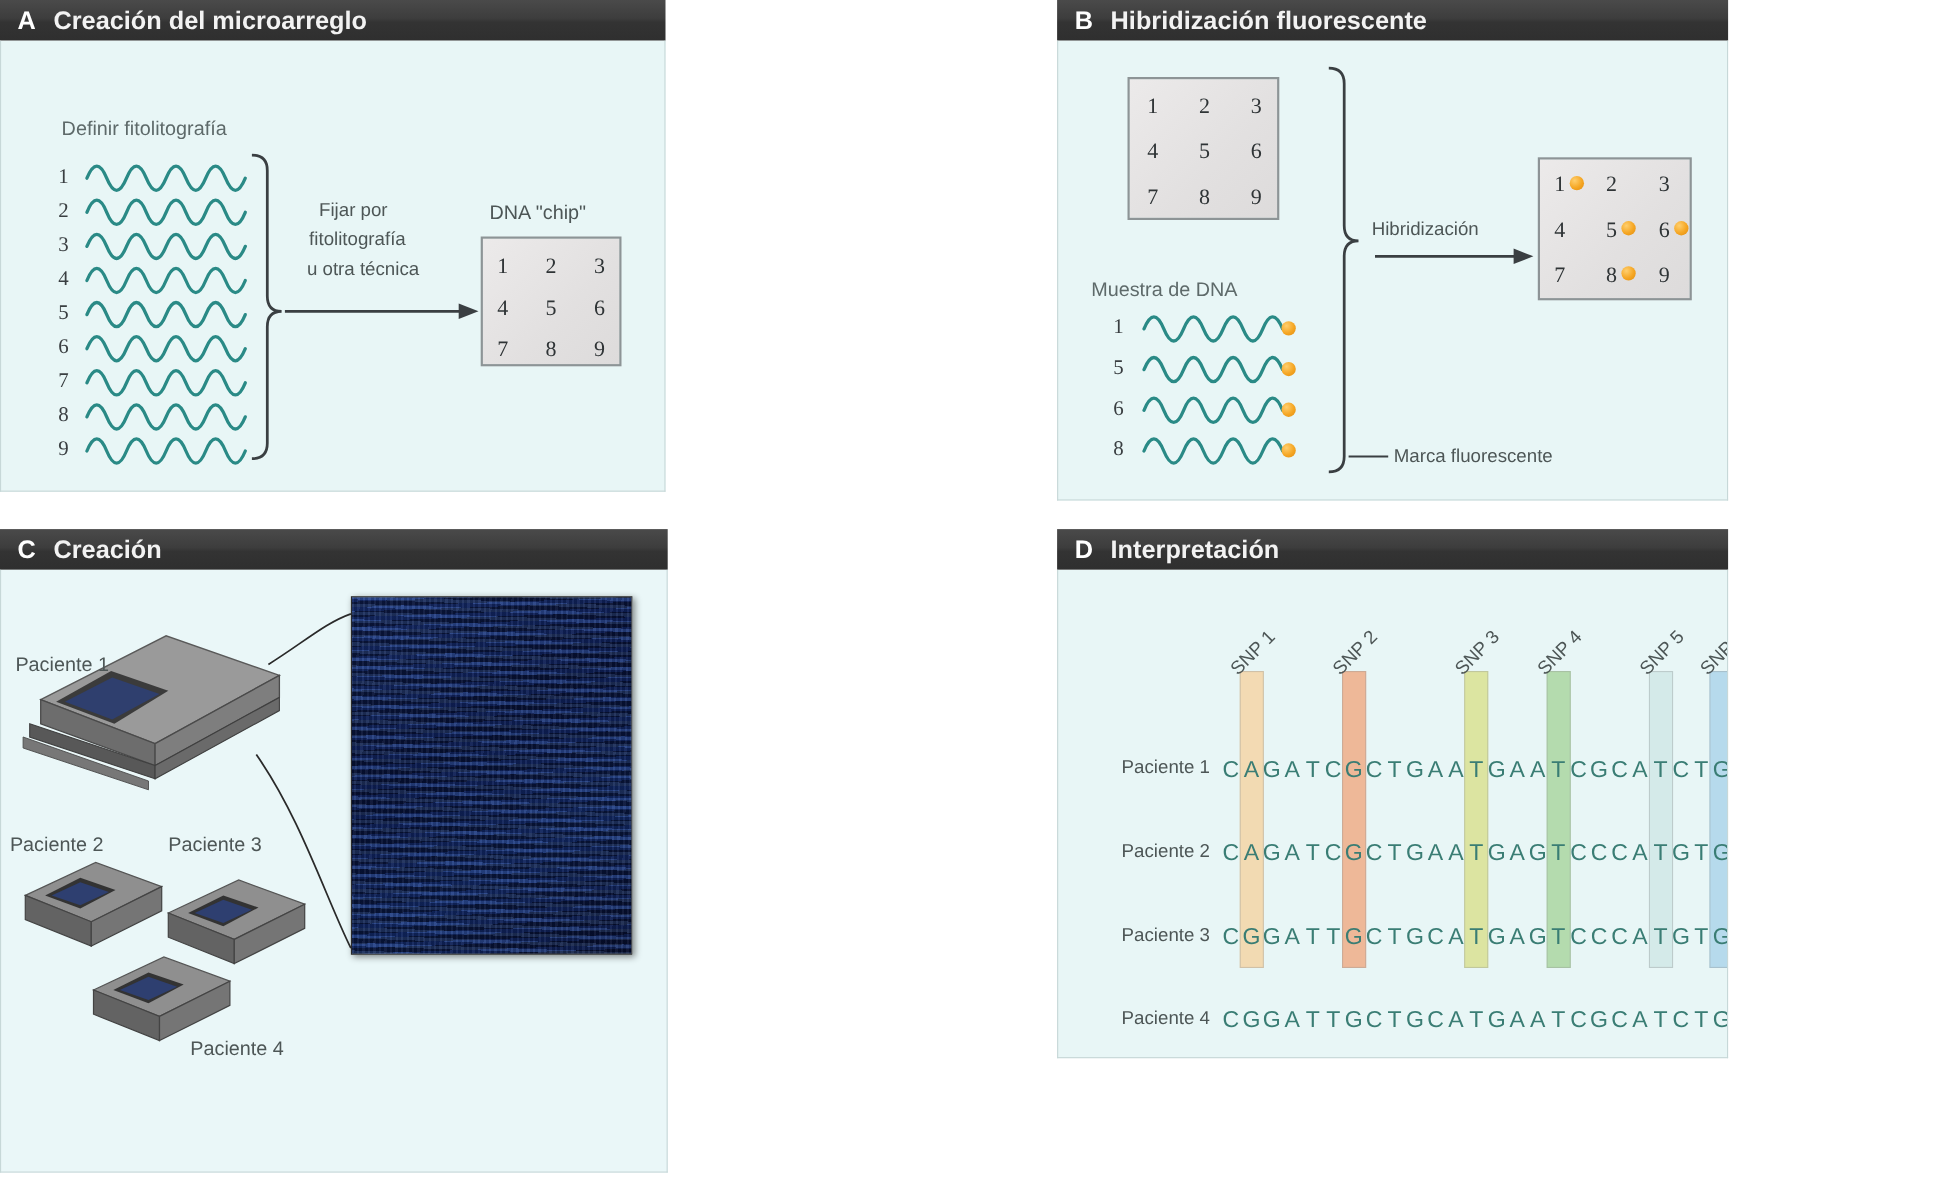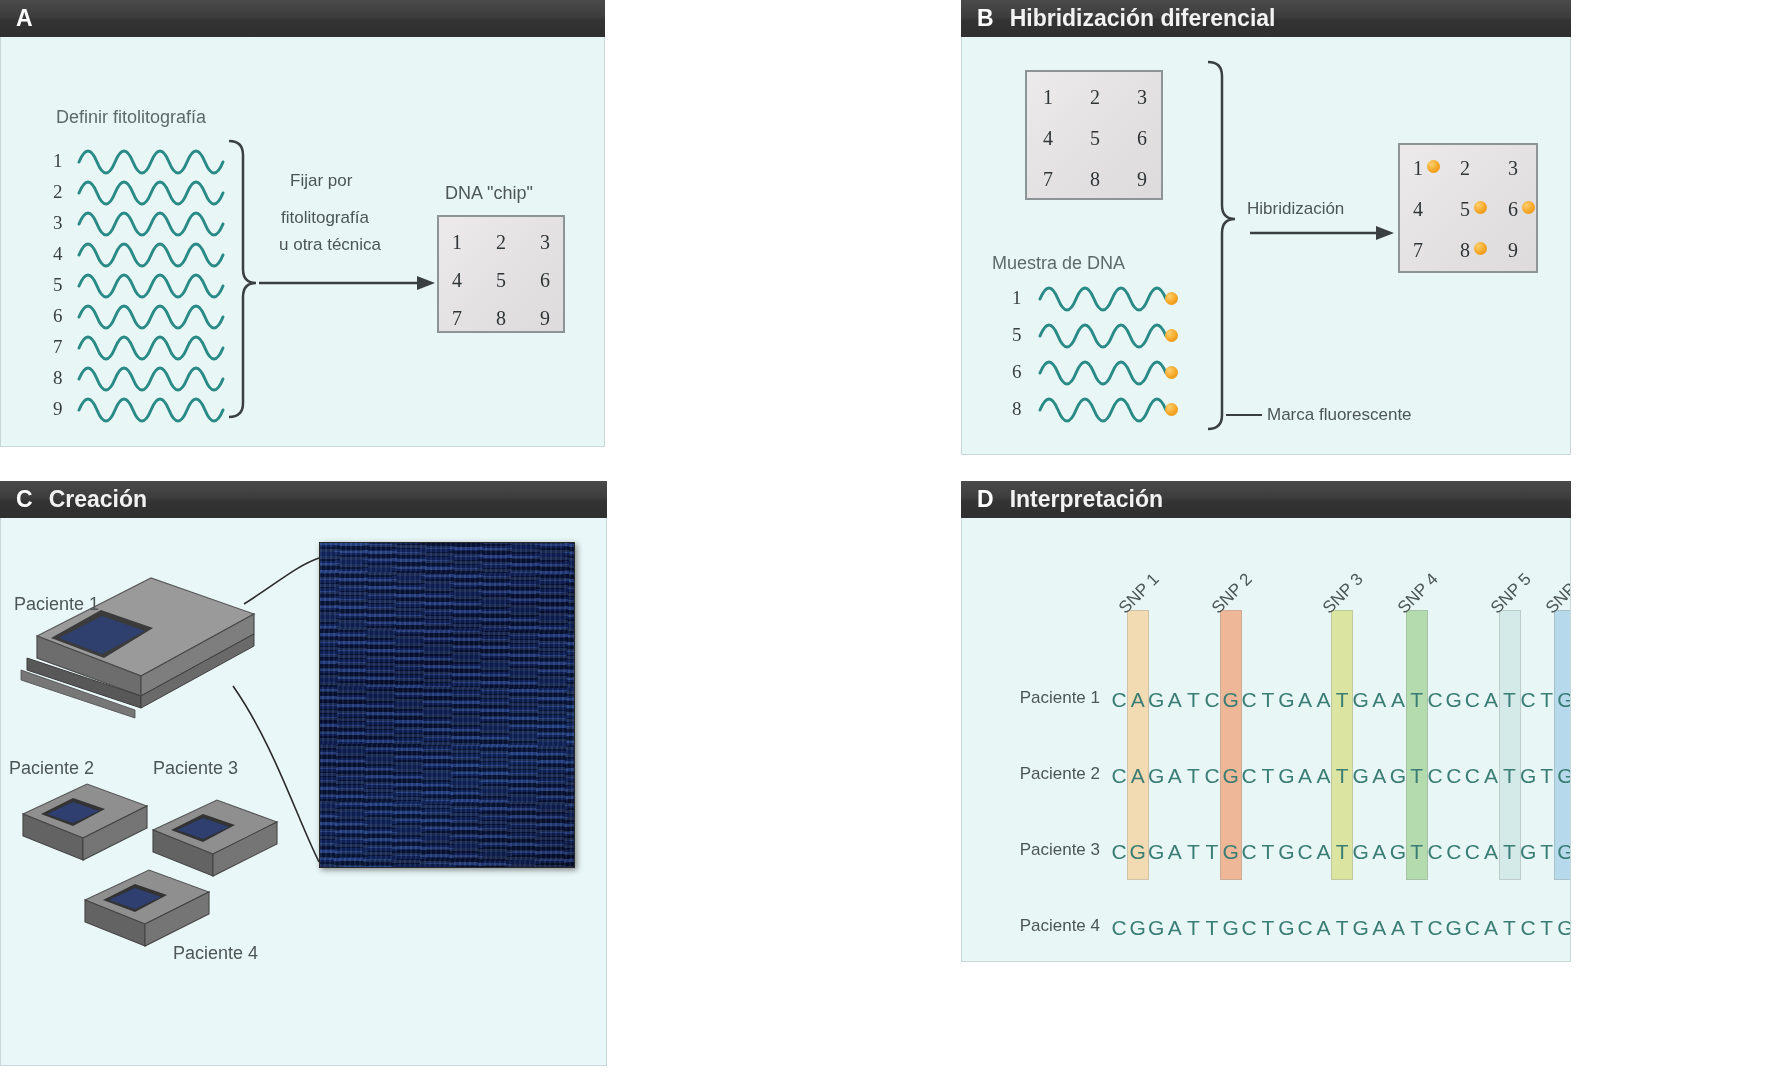--- a/index.html
+++ b/index.html
@@ -117,20 +117,21 @@
   }
 </style>
 </head>
 <body>
 
 <div class="figure">
 
   <div class="panel" id="panel-a">
     <div class="panel-header">
       <span class="panel-letter">A</span>
+      <span class="panel-title">Creación del microarreglo</span>
     </div>
     <div class="panel-body">
 
       <div class="lbl" style="left:55px; top:70px; font-size:18px;">Definir fitolitografía</div>
 
       <div class="num" style="left:52px; top:113px;">1</div>
       <div class="num" style="left:52px; top:144px;">2</div>
       <div class="num" style="left:52px; top:175px;">3</div>
       <div class="num" style="left:52px; top:206px;">4</div>
       <div class="num" style="left:52px; top:237px;">5</div>
@@ -151,21 +152,21 @@
           <path d="M78,342 q9,-22 18,0 t18,0 t18,0 t18,0 t18,0 t18,0 t18,0 t18,0"></path>
           <path d="M78,373 q9,-22 18,0 t18,0 t18,0 t18,0 t18,0 t18,0 t18,0 t18,0"></path>
         </g>
 
         <path d="M228,104 q14,0 14,14 L242,232 q0,14 13,14 q-13,0 -13,14 L242,366 q0,14 -14,14" stroke="#3a3f42" stroke-width="2.5" fill="none"></path>
 
         <line x1="258" y1="246" x2="420" y2="246" stroke="#3a3f42" stroke-width="2.5"></line>
         <polygon points="434,246 416,239 416,253" fill="#3a3f42"></polygon>
       </svg>
 
-      <div class="lbl dark" style="left:289px; top:134px; font-size:17px;">Fijar por</div>
+      <div class="lbl dark" style="left:289px; top:144px; font-size:17px;">Fijar por</div>
       <div class="lbl dark" style="left:280px; top:171px; font-size:17px;">fitolitografía</div>
       <div class="lbl dark" style="left:278px; top:198px; font-size:17px;">u otra técnica</div>
 
       <div class="lbl dark" style="left:444px; top:146px; font-size:18px;">DNA "chip"</div>
 
       <div class="chip" style="left:436px; top:178px; width:128px; height:118px;">
         <span class="cell" style="left:13px; top:14px;">1</span>
         <span class="cell" style="left:57px; top:14px;">2</span>
         <span class="cell" style="left:101px; top:14px;">3</span>
         <span class="cell" style="left:13px; top:52px;">4</span>
@@ -174,21 +175,21 @@
         <span class="cell" style="left:13px; top:90px;">7</span>
         <span class="cell" style="left:57px; top:90px;">8</span>
         <span class="cell" style="left:101px; top:90px;">9</span>
       </div>
     </div>
   </div>
 
   <div class="panel" id="panel-b">
     <div class="panel-header">
       <span class="panel-letter">B</span>
-      <span class="panel-title">Hibridización diferencial</span>
+      <span class="panel-title">Hibridización fluorescente</span>
     </div>
     <div class="panel-body">
 
       <div class="chip" style="left:63px; top:33px; width:138px; height:130px;">
         <span class="cell" style="left:16px; top:14px;">1</span>
         <span class="cell" style="left:63px; top:14px;">2</span>
         <span class="cell" style="left:110px; top:14px;">3</span>
         <span class="cell" style="left:16px; top:55px;">4</span>
         <span class="cell" style="left:63px; top:55px;">5</span>
         <span class="cell" style="left:110px; top:55px;">6</span>

